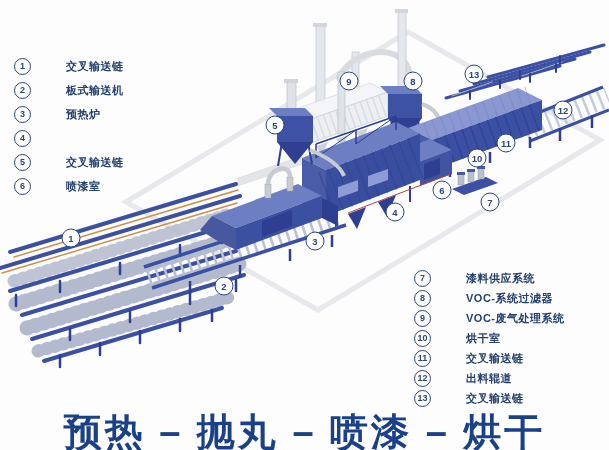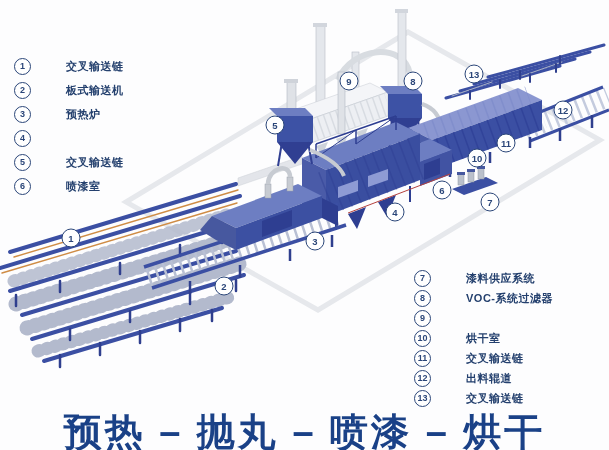--- a/index.html
+++ b/index.html
@@ -275,20 +275,21 @@
         <span class="llabel">漆料供应系统</span>
       </div>
 
       <div class="legend-row">
         <span class="lcirc">8</span>
         <span class="llabel">VOC-系统过滤器</span>
       </div>
 
       <div class="legend-row">
         <span class="lcirc">9</span>
+        <span class="llabel">VOC-废气处理系统</span>
       </div>
 
       <div class="legend-row">
         <span class="lcirc">10</span>
         <span class="llabel">烘干室</span>
       </div>
 
       <div class="legend-row">
         <span class="lcirc">11</span>
         <span class="llabel">交叉输送链</span>

